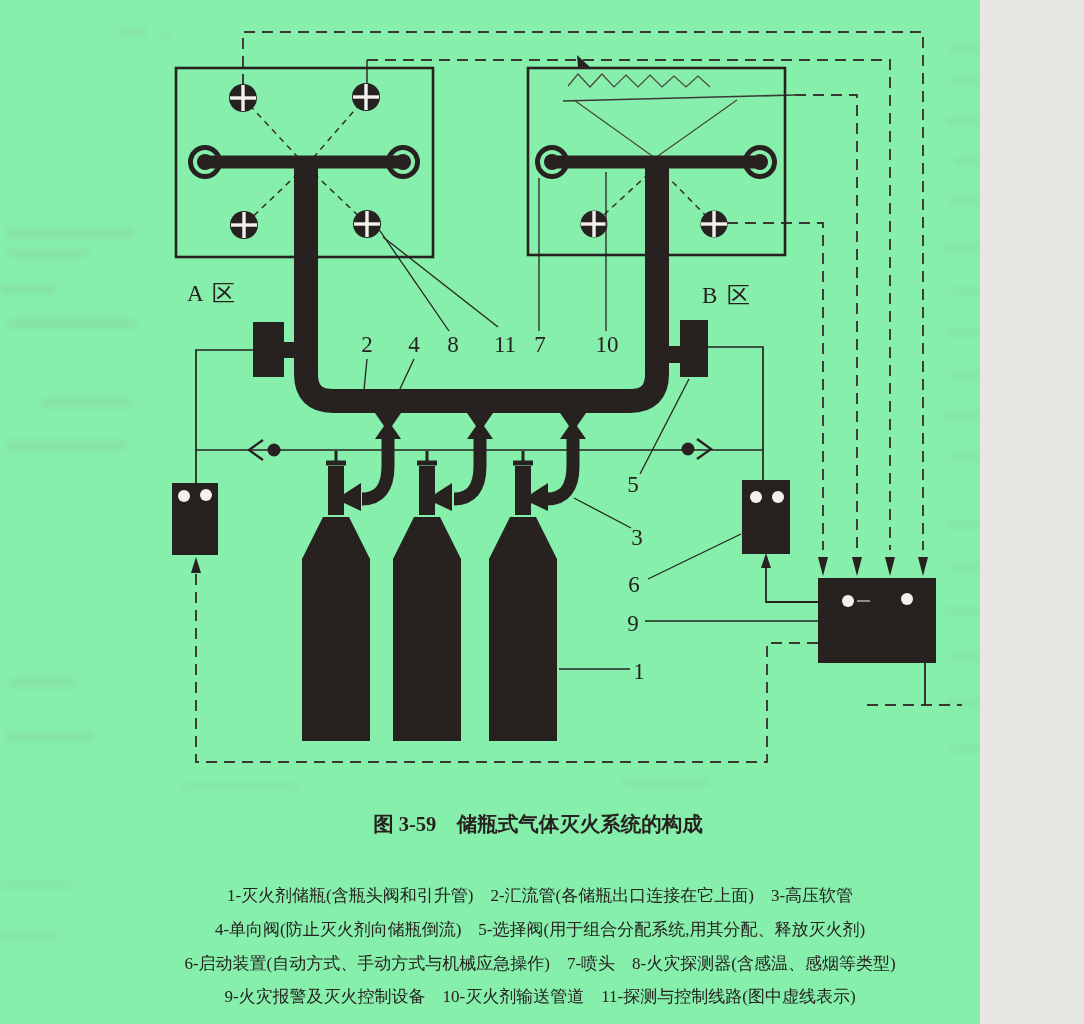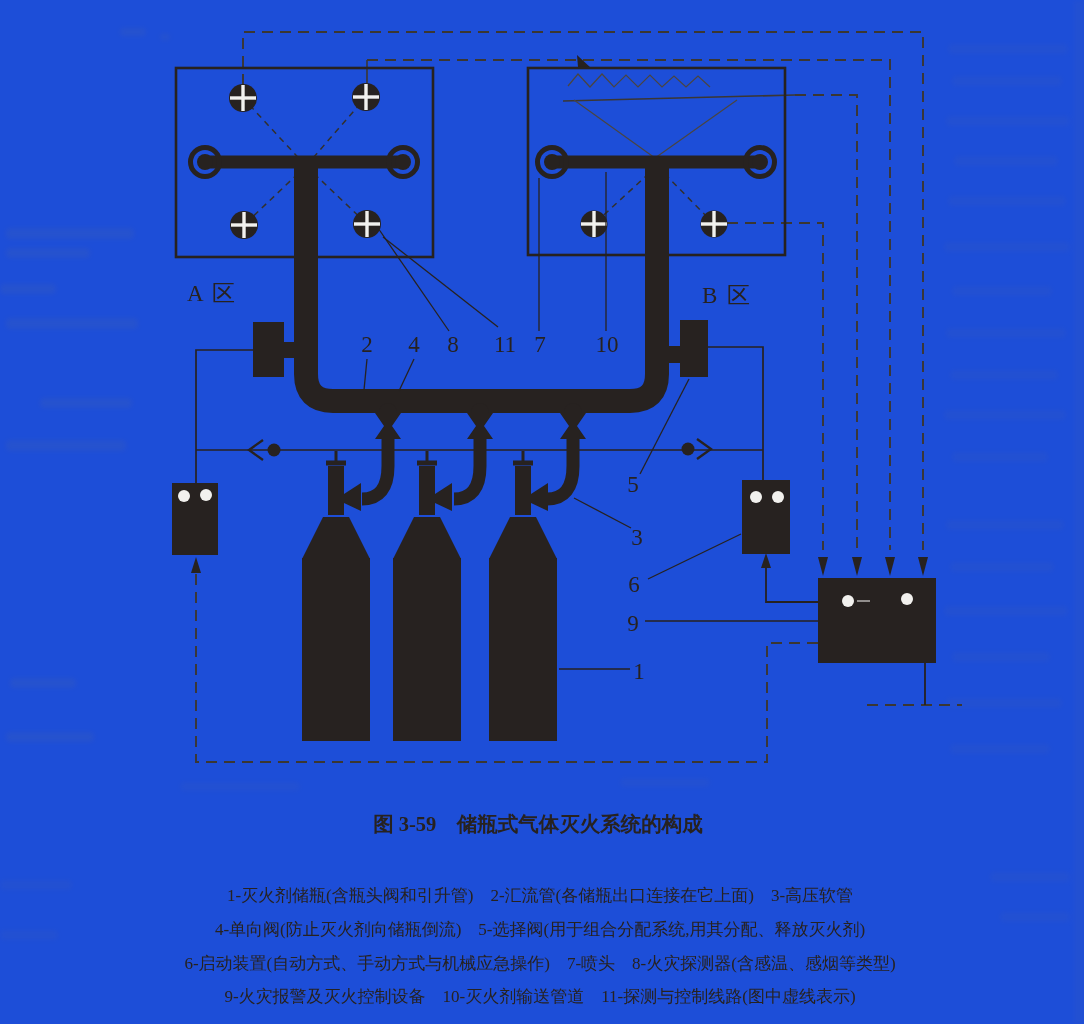--- a/index.html
+++ b/index.html
@@ -1,16 +1,16 @@
 <!DOCTYPE html>
 <html><head>
 <meta charset="utf-8">
 <style>
   html,body{margin:0;padding:0;background:#e8e7e4;}
-  #page{position:relative;width:1084px;height:1024px;background:#1d4ed8;overflow:hidden;
+  #page{position:relative;width:980px;height:1024px;background:#86efac;overflow:hidden;
         font-family:"Liberation Serif","DejaVu Serif",serif;}
   svg{position:absolute;left:0;top:0;}
   .smudge{filter:blur(2.6px);}
   text{fill:#272220;}
   .numlabel{font-size:23px;}
   .zonelabel{font-size:23px;letter-spacing:2px;}
   .caption{font-size:20.5px;font-weight:bold;}
   .legend{font-size:17px;}
 </style>
 </head>

